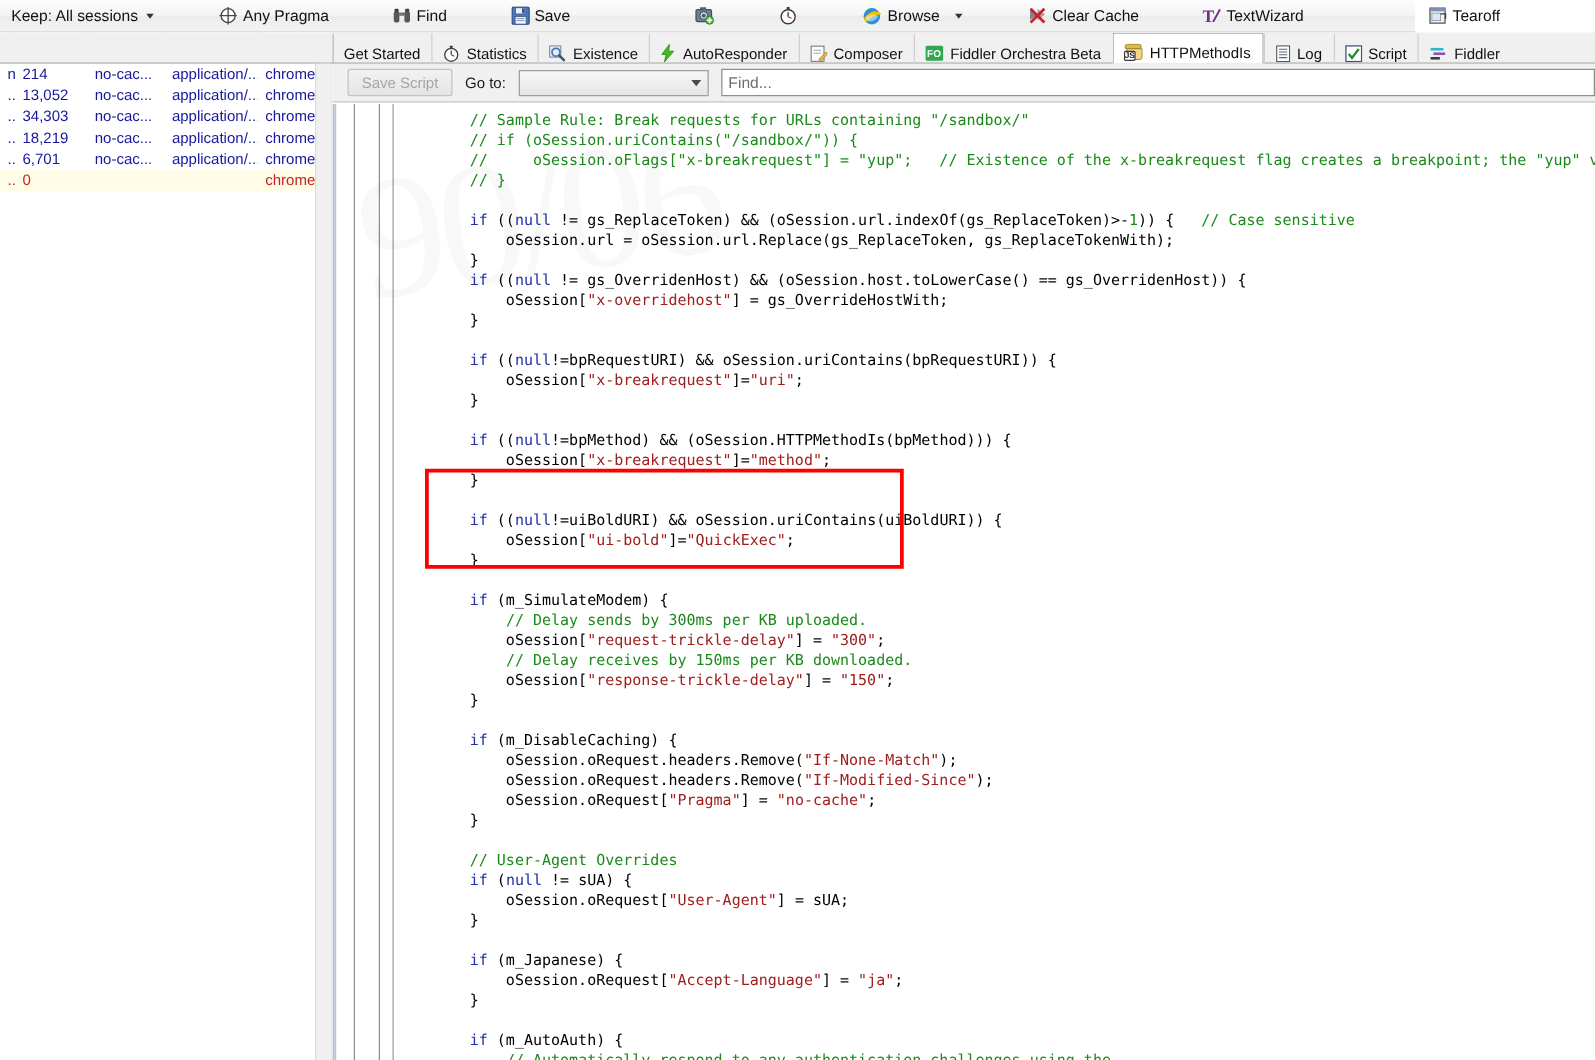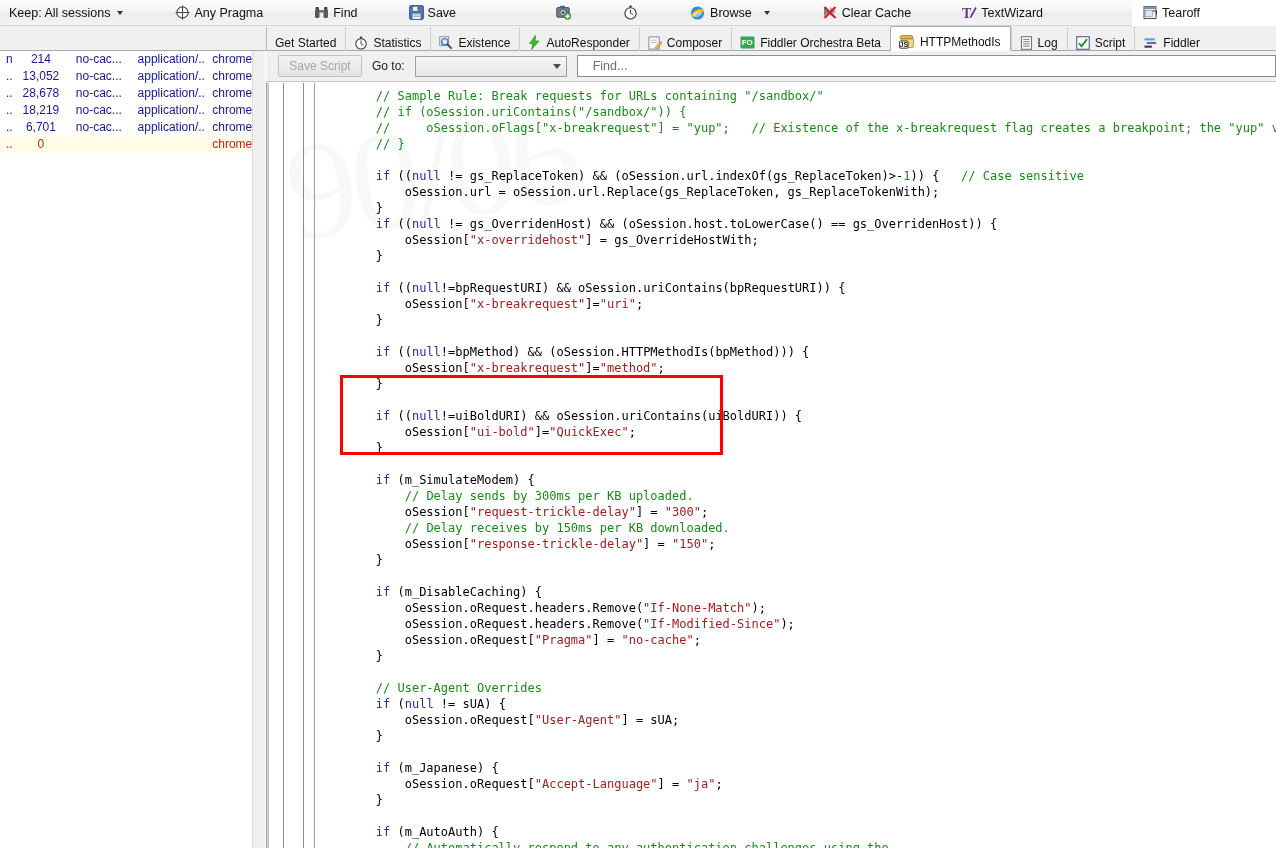--- a/index.html
+++ b/index.html
@@ -104,21 +104,21 @@
   }
   .srow {
     display: flex; height: 17px; align-items: center;
     font-size: 12px; color: #16179c; white-space: nowrap;
   }
   .srow.hl { background: #fffce8; color: #c62020; }
   .scell {
     overflow: hidden; text-overflow: clip; white-space: nowrap;
     padding: 0 6px; height: 17px; line-height: 17px;
   }
-  .scell.num { text-align: center; }
+  .scell.num { text-align: left; }
   .scell.lead { text-align: left; }
 
   
   #scripttoolbar {
     position: absolute; left: 266px; top: 51px; right: 0; height: 31px;
     background: #f0f0f0;
     border-bottom: 1px solid #c7c7c7;
     display: flex; align-items: center; padding-left: 12px; gap: 10px;
   }
   #save-script-btn {
@@ -140,21 +140,21 @@
   .chev {
     width: 0; height: 0;
     border-left: 4px solid transparent;
     border-right: 4px solid transparent;
     border-top: 5px solid #4a4a4a;
   }
   #find-input {
     flex: 1; height: 22px; margin-right: 0;
     background: #ffffff; border: 1px solid #8d8d8d;
     font-size: 12.5px; color: #6e6e6e;
-    display: flex; align-items: center; padding-left: 15px;
+    display: flex; align-items: center; padding-left: 5px;
   }
 
   
   #editor-wrap {
     position: absolute; left: 266px; top: 83px; right: 0; bottom: 0;
     background: #ffffff;
     overflow: hidden;
   }
   .gutter-line {
     position: absolute; top: 0; bottom: 0; width: 1px; background: #8e8e8e;
@@ -483,21 +483,21 @@
   <div class="srow">
     <span class="scell lead" style="width:12px">...</span>
     <span class="scell num" style="width:58px">13,052</span>
     <span class="scell lead" style="width:62px">no-cac...</span>
     <span class="scell lead" style="width:75px">application/...</span>
     <span class="scell lead" style="width:58px">chrome..</span>
   </div>
 
   <div class="srow">
     <span class="scell lead" style="width:12px">...</span>
-    <span class="scell num" style="width:58px">28,678</span>
+    <span class="scell num" style="width:58px">34,303</span>
     <span class="scell lead" style="width:62px">no-cac...</span>
     <span class="scell lead" style="width:75px">application/...</span>
     <span class="scell lead" style="width:58px">chrome..</span>
   </div>
 
   <div class="srow">
     <span class="scell lead" style="width:12px">...</span>
     <span class="scell num" style="width:58px">18,219</span>
     <span class="scell lead" style="width:62px">no-cac...</span>
     <span class="scell lead" style="width:75px">application/...</span>

